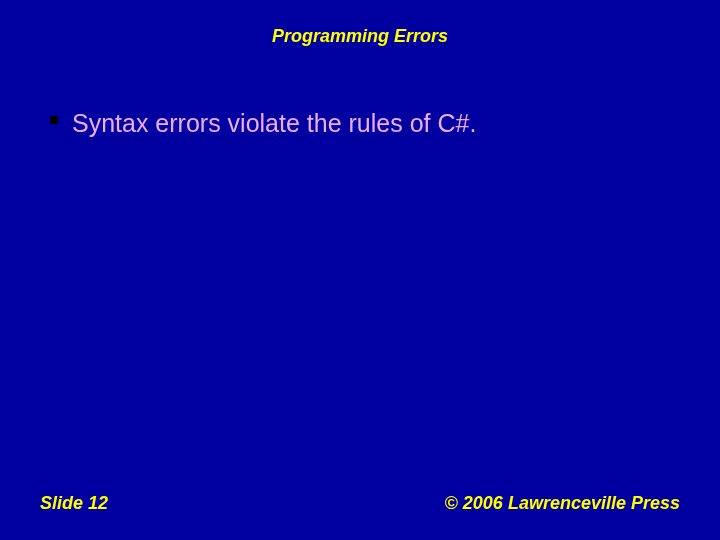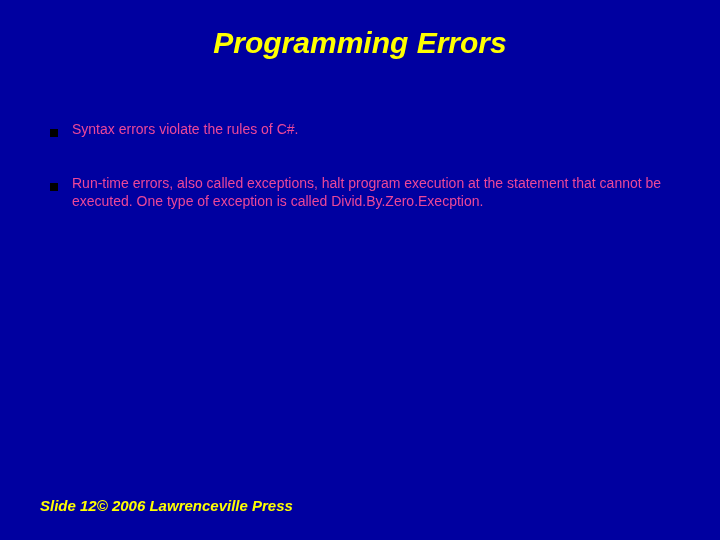--- a/index.html
+++ b/index.html
@@ -12,33 +12,33 @@
   .slide {
     width: 720px;
     height: 540px;
     position: relative;
     padding: 20px 40px 0 40px;
   }
   .title {
     color: #ffff00;
     font-weight: bold;
     font-style: italic;
-    font-size: 30px;
+    font-size: 18px;
     text-align: center;
     margin-top: 6px;
     margin-bottom: 60px;
     font-family: Verdana, Geneva, sans-serif;
   }
   .bullets {
     list-style: none;
     padding-left: 8px;
   }
   .bullets li {
-    color: #ec4899;
-    font-size: 14px;
+    color: #f0abfc;
+    font-size: 25px;
     line-height: 1.3;
     margin-bottom: 26px;
     position: relative;
     padding-left: 24px;
     font-family: Verdana, Geneva, sans-serif;
     margin-top: 36px;
   }
   .bullets li::before {
     content: "";
     position: absolute;
@@ -47,35 +47,35 @@
     width: 8px;
     height: 8px;
     background: #000000;
   }
   .footer {
     position: absolute;
     bottom: 26px;
     left: 40px;
     right: 40px;
     display: flex;
+    justify-content: space-between;
     color: #ffff00;
     font-style: italic;
     font-weight: bold;
-    font-size: 15px;
+    font-size: 18px;
     font-family: Verdana, Geneva, sans-serif;
   }
 </style>
 </head>
 <body>
 
 <div class="slide">
   <h1 class="title">Programming Errors</h1>
 
   <ul class="bullets">
     <li>Syntax errors violate the rules of C#.</li>
-    <li>Run-time errors, also called exceptions, halt program execution at the statement that cannot be executed. One type of exception is called Divid.By.Zero.Execption.</li>
   </ul>
 
   <div class="footer">
     <span>Slide 12</span>
     <span>© 2006 Lawrenceville Press</span>
   </div>
 </div>
 
 </body></html>

